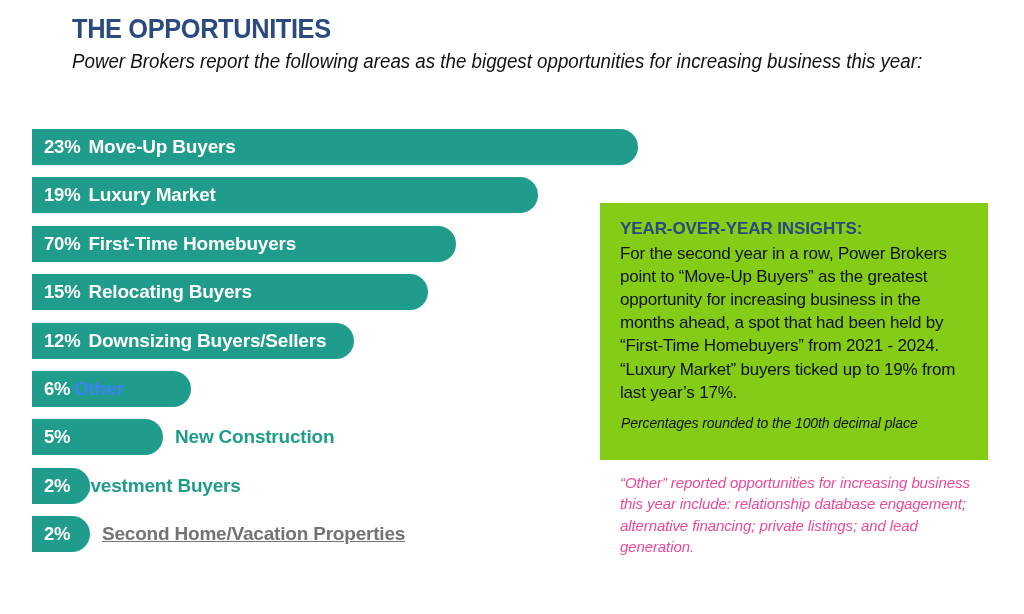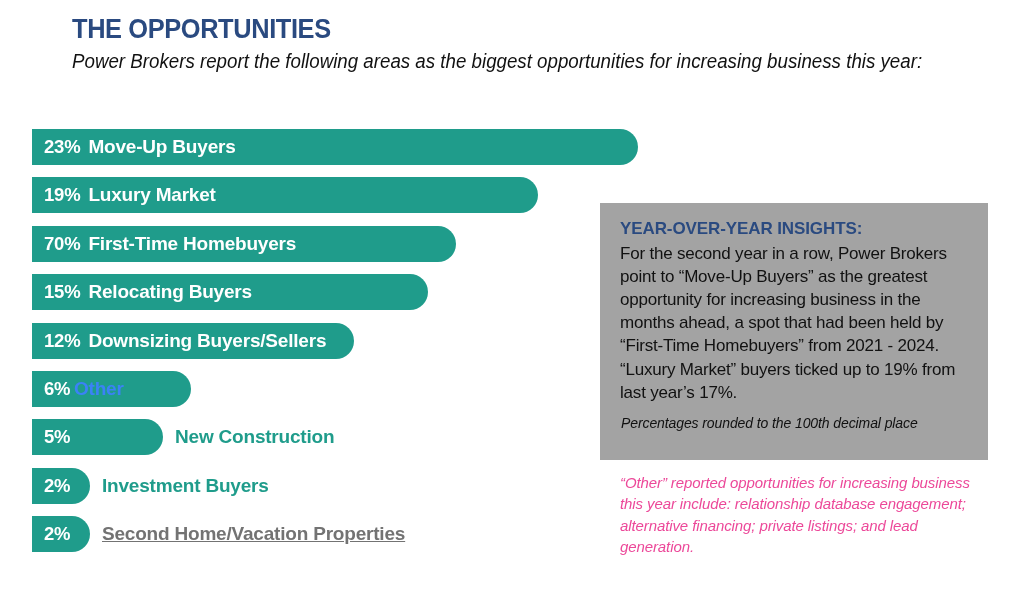--- a/index.html
+++ b/index.html
@@ -106,21 +106,21 @@
     color: #1f9c8b;
   }
 
   
   #insight-box {
     position: absolute;
     left: 600px;
     top: 203px;
     width: 388px;
     height: 257px;
-    background: #a3a3a3;
+    background: #84cc16;
     box-sizing: border-box;
     padding: 16px 20px 14px 20px;
   }
   #insight-heading {
     font-size: 17px;
     font-weight: bold;
     color: #2a4a80;
     letter-spacing: -0.1px;
     margin: 0 0 3px 0;
   }
@@ -208,21 +208,21 @@
       <div class="bar" style="width: 131px; background: rgb(31, 156, 139);"></div>
       <div class="bar-content">
         <span class="pct narrow">5%</span>
         <span class="cat-label outside" style="color: rgb(31, 156, 139); margin-left: 101px;">New Construction</span>
       </div>
     </div>
     <div class="bar-row">
       <div class="bar" style="width: 58px; background: rgb(31, 156, 139);"></div>
       <div class="bar-content">
         <span class="pct narrow">2%</span>
-        <span class="cat-label outside" style="color: rgb(31, 156, 139); margin-left: 28px;">Investment Buyers</span>
+        <span class="cat-label outside" style="color: rgb(31, 156, 139); ">Investment Buyers</span>
       </div>
     </div>
     <div class="bar-row">
       <div class="bar" style="width: 58px; background: rgb(31, 156, 139);"></div>
       <div class="bar-content">
         <span class="pct narrow">2%</span>
         <span class="cat-label outside" style="color: #737373; margin-left: 28px; text-decoration: underline;">Second Home/Vacation Properties</span>
       </div>
     </div>
   </div>

